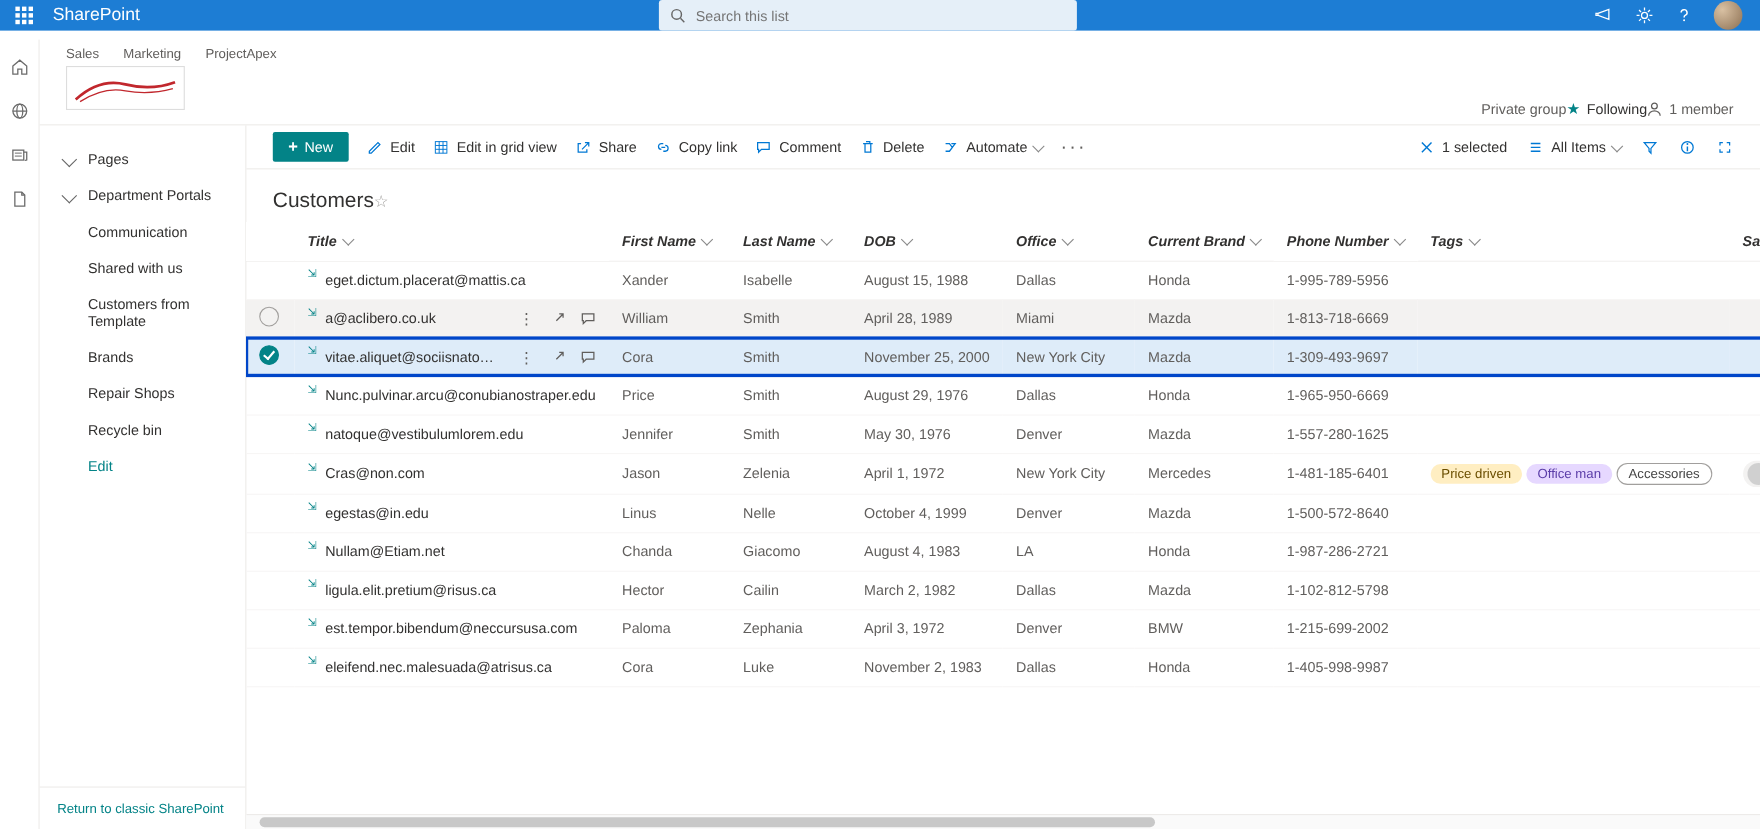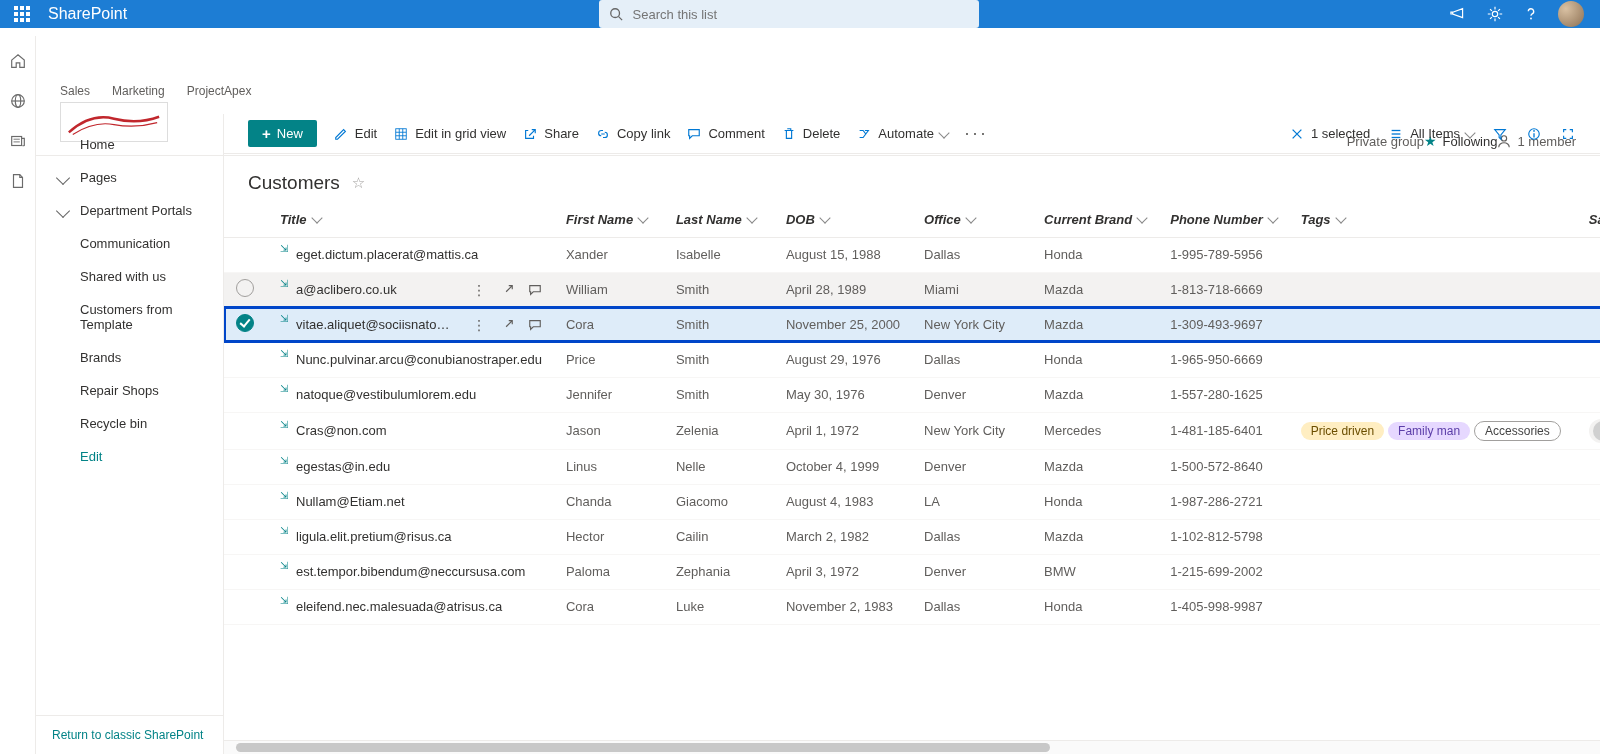--- a/index.html
+++ b/index.html
@@ -83,21 +83,20 @@
     background:#fff;
   }
   .rail-icon { width: 18px; height: 18px; color: #6b6b6b; cursor:pointer; display:flex;align-items:center;justify-content:center;}
   
   .site-chrome {
     position: absolute;
     top: 36px; left: 36px; right: 0;
     height: 78px;
     border-bottom: 1px solid var(--border);
     padding: 6px 24px 0 24px;
-    margin-top: 42px;
   }
   .site-links { display: flex; gap: 22px; font-size: 12px; color: var(--text-mid); }
   .site-links span { cursor: pointer; }
   .site-logo {
     margin-top: 4px;
     width: 108px; height: 40px;
     border: 1px solid #ddd;
     position: relative;
     overflow: hidden;
     background:#fff;
@@ -164,21 +163,21 @@
     display:flex;align-items:center;gap:6px; cursor:pointer;
   }
   .cmd-spacer { flex:1; }
   .cmd-right { display:flex;align-items:center;gap:18px; color:var(--text-dark); }
   .sel-clear { display:flex;align-items:center;gap:6px; }
   .view-dd { display:flex;align-items:center;gap:6px; cursor:pointer;}
   .ic16 { width:16px;height:16px;display:inline-flex;align-items:center;justify-content:center;color:var(--brand-blue); }
   .ellipsis { font-size:18px; letter-spacing:2px; color:var(--text-mid); cursor:pointer;}
   
   
-  .list-title-row { padding: 18px 24px 8px 24px; display:flex; align-items:center; gap:12px; }
+  .list-title-row { padding: 18px 24px 8px 24px; display:flex; align-items:center; }
   .list-title { font-size:19px; font-weight:400; color:var(--text-dark); }
   .fav-star { color:#a19f9d; font-size:15px; cursor:pointer;}
   
   
   .table-scroll { flex:1; overflow:auto; position:relative; }
   table.splist { border-collapse:collapse; width:max-content; min-width:100%; }
   table.splist th, table.splist td {
     text-align:left;
     font-weight:400;
     font-size:13px;
@@ -337,21 +336,20 @@
           <circle cx="8" cy="5" r="3" stroke="#605e5c" stroke-width="1.3"></circle>
           <path d="M2 15 a6 5 0 0 1 12 0" stroke="#605e5c" stroke-width="1.3" fill="none"></path>
         </svg>
       <span>1 member</span>
     </span>
   </div>
 </div>
 
 <div class="left-nav">
   <div id="nav-items">
-      <div class="nav-item"><span>Home</span></div>
       <div class="nav-item has-chev"><span class="nav-chev"></span><span>Pages</span></div>
       <div class="nav-item has-chev"><span class="nav-chev"></span><span>Department Portals</span></div>
       <div class="nav-item"><span>Communication</span></div>
       <div class="nav-item"><span>Shared with us</span></div>
       <div class="nav-item"><span>Customers from Template</span></div>
       <div class="nav-item"><span>Brands</span></div>
       <div class="nav-item"><span>Repair Shops</span></div>
       <div class="nav-item"><span>Recycle bin</span></div>
     </div>
   <div class="nav-item nav-edit">Edit</div>
@@ -655,21 +653,21 @@
                 <span class="link-ic">⇲</span>
                 <a href="#">Cras@non.com</a>
               </div>
             </td>
             <td class="td-dim">Jason</td>
             <td class="td-dim">Zelenia</td>
             <td class="td-dim">April 1, 1972</td>
             <td class="td-dim">New York City</td>
             <td class="td-dim">Mercedes</td>
             <td class="td-dim">1-481-185-6401</td>
-            <td style="white-space: normal; padding: 6px 12px;"><span class="tag-pill tag-price">Price driven</span><span class="tag-pill tag-family">Family man</span><span class="tag-pill tag-acc">Accessories</span></td>
+            <td style="white-space: normal; padding: 6px 12px;"><span class="tag-pill tag-price">Price driven</span><span class="tag-pill tag-family">Office man</span><span class="tag-pill tag-acc">Accessories</span></td>
             <td>
               <div class="assoc-chip">
                 <span class="av"></span>
               </div>
             </td>
           </tr>
           <tr>
             <td class="col-sel"></td>
             <td>
               <div class="title-cell">

